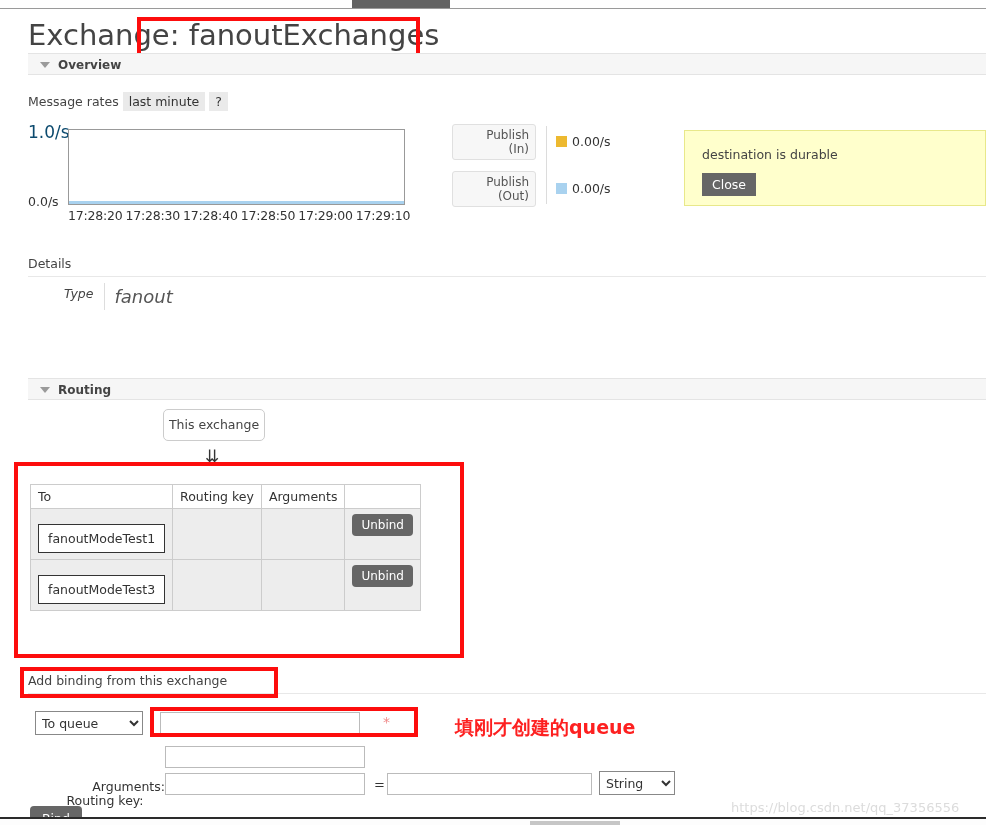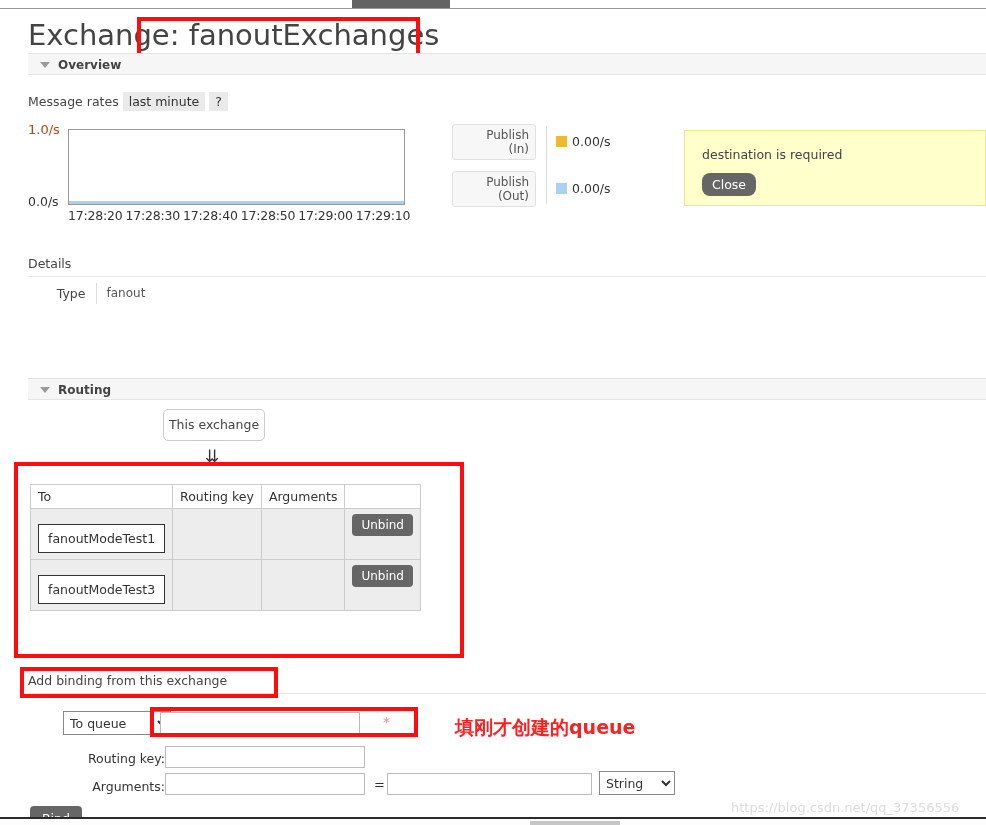--- a/index.html
+++ b/index.html
@@ -88,21 +88,21 @@
     margin-left: 4px;
     font-size: 12.5px;
     vertical-align: middle;
     cursor: pointer;
   }
 
   
   .chart-wrap { position: absolute; left: 28px; top: 122px; }
   .y-top {
     position: absolute; left: 0; top: 0;
-    font-size: 13px; color: #c2410c;
+    font-size: 17px; color: #0c4a6e;
   }
   .y-bot {
     position: absolute; left: 0; top: 72px;
     font-size: 12.5px; color: #333;
   }
   .plot {
     position: absolute; left: 40px; top: 7px;
     width: 337px; height: 76px;
     border: 1px solid #999;
     background: #fff;
@@ -166,53 +166,54 @@
   }
   .alert-text {
     position: absolute; left: 17px; top: 16px;
     font-size: 12.5px; color: #444;
   }
   .alert-close {
     position: absolute; left: 17px; top: 42px;
     background: #666;
     color: #fff;
     border: none;
-    border-radius: 8px;
+    border-radius: 0;
     padding: 4px 10px;
     font-size: 12.5px;
     font-family: inherit;
     cursor: pointer;
   }
 
   
   .sub-head {
     position: absolute; left: 28px;
     width: 958px;
     font-size: 12.5px;
     color: #444;
     padding-bottom: 5px;
     border-bottom: 1px solid #e8e8e8;
   }
   .kv-table {
-    position: absolute; left: 20px;
+    position: absolute; left: 28px;
     border-collapse: collapse;
+    font-style: italic;
   }
   .kv-table th {
     text-align: right;
     font-weight: normal;
     color: #444;
     font-size: 12.5px;
     padding: 3px 10px 3px 0;
     border-right: 1px solid #ddd;
     width: 76px;
     vertical-align: top;
   }
   .kv-table td {
     padding: 3px 0 3px 10px;
-    font-size: 12px;
+    font-size: 18px;
     color: #555;
     vertical-align: top;
   }
   .dotted { border-bottom: 1px dotted #aaa; }
   .feat-name { color: #444; }
 
   
   .this-exchange {
     position: absolute; left: 163px; top: 409px;
     width: 102px; height: 32px;
@@ -412,21 +413,21 @@
   <div class="stat-divider"></div>
   <div class="stat-val in">
     <span class="swatch" style="background:#edb930;"></span><span>0.00/s</span>
   </div>
   <div class="stat-val out">
     <span class="swatch" style="background:#a9d2ef;"></span><span>0.00/s</span>
   </div>
 </div>
 
 <div class="alert">
-  <div class="alert-text">destination is required</div>
+  <div class="alert-text">destination is durable</div>
   <button class="alert-close">Close</button>
 </div>
 
 <div class="sub-head" style="top:256px;">Details</div>
 <table class="kv-table" style="top:283px;">
   <tbody>
     <tr>
       <th>Type</th>
       <td>fanout</td>
     </tr>
@@ -471,31 +472,31 @@
         <button class="unbind-btn">Unbind</button>
       </td>
     </tr>
   </tbody>
 </table>
 <div class="redbox table-box"></div>
 
 <div class="sub-head" style="top:673px;">Add binding from this exchange</div>
 <div class="redbox addbind-box"></div>
 
-<select class="sel" style="position:absolute;left:35px;top:711px;width:108px;margin-left:28px;">
+<select class="sel" style="position:absolute;left:35px;top:711px;width:108px;">
   <option>To queue</option>
 </select>
 <span style="position:absolute;left:151px;top:714px;font-size:13px;color:#333;">:</span>
 <input class="txt-input" style="position: absolute; left: 160px; top: 712px; width: 200px;" value="">
 <span class="req-star" style="left:383px;top:714px;">*</span>
 <div class="redbox dest-box"></div>
 
 <div class="cn-annot">填刚才创建的queue</div>
 
-<span class="form-label" style="left:45px;top:751px;">Routing key:</span>
+<span class="form-label" style="left:45px;top:793px;text-align:center;">Routing key:</span>
 <input class="txt-input" style="position: absolute; left: 165px; top: 746px; width: 200px;" value="">
 
 <span class="form-label" style="left:45px;top:779px;">Arguments:</span>
 <input class="txt-input" style="position: absolute; left: 165px; top: 773px; width: 200px;" value="">
 <span class="eq-sign" style="left:374px;top:777px;">=</span>
 <input class="txt-input" style="position: absolute; left: 387px; top: 773px; width: 205px;" value="">
 <select class="sel" style="position:absolute;left:599px;top:771px;width:76px;">
   <option>String</option>
 </select>
 

